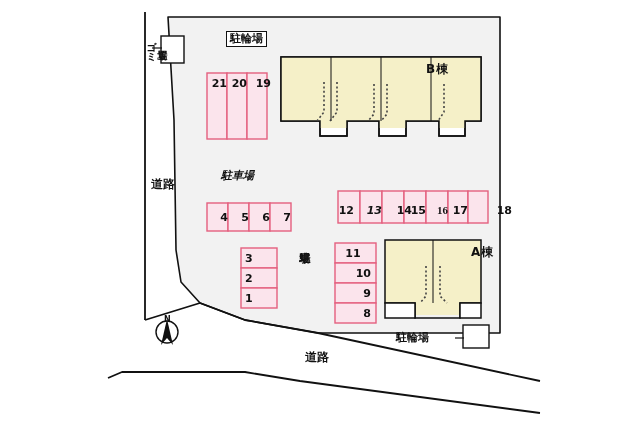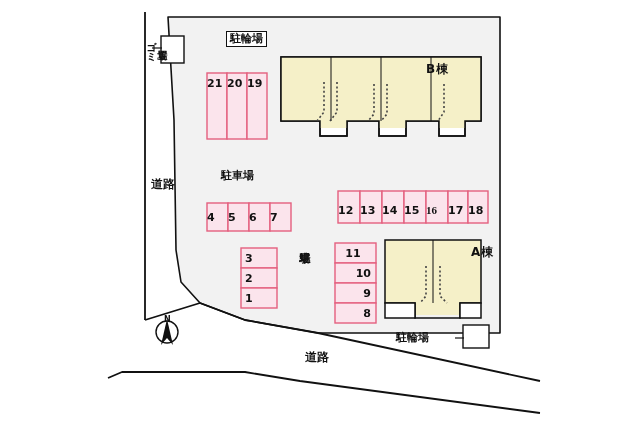--- a/index.html
+++ b/index.html
@@ -29,21 +29,21 @@
     white-space: nowrap;
     line-height: 1;
     -webkit-font-smoothing: none;
   }
   .stall-num {
     position: absolute;
     color: #111111;
     font-weight: bold;
     font-size: 11px;
     line-height: 1;
-    text-align: left;
+    text-align: right;
     white-space: nowrap;
   }
   .vert-label {
     writing-mode: vertical-rl;
     text-orientation: upright;
     letter-spacing: 0px;
   }
   .boxed {
     border: 1.5px solid #111111;
     background: #ffffff;
@@ -169,21 +169,21 @@
 
   <div class="lbl" style="left:157px; top:34px; font-size:10px;">
     <span class="vert-label" style="display:inline-block;">置場</span>
   </div>
   <div class="lbl" style="left:146px; top:34px; font-size:10px;">
     <span class="vert-label" style="display:inline-block;">ゴミ</span>
   </div>
 
   <div class="lbl boxed lot-label" style="left:226px; top:31px;">駐輪場</div>
 
-  <div class="lbl lot-label" style="left:221px; top:170px;">駐車場</div>
+  <div class="lbl lot-label" style="left:221px; top:170px;font-style:italic;">駐車場</div>
 
   <div class="lbl lot-label vert-label" style="left:299px; top:243px;">駐車場</div>
 
   <div class="lbl road-label" style="left:151px; top:178px;">道路</div>
 
   <div class="lbl road-label" style="left:305px; top:351px;">道路</div>
 
   <div class="lbl bldg-label" style="left:394px; top:63px;">B棟</div>
 
   <div class="lbl bldg-label" style="left:439px; top:246px;">A棟</div>
@@ -204,20 +204,20 @@
   <div class="stall-num" style="left:241px; top:253px; width:24px; text-align:left; padding-left:4px;">3</div>
   <div class="stall-num" style="left:241px; top:273px; width:24px; text-align:left; padding-left:4px;">2</div>
   <div class="stall-num" style="left:241px; top:293px; width:24px; text-align:left; padding-left:4px;">1</div>
 
   <div class="stall-num" style="left:335px; top:248px; width:36px; text-align:center;">11</div>
   <div class="stall-num" style="left:335px; top:268px; width:36px; text-align:right;">10</div>
   <div class="stall-num" style="left:335px; top:288px; width:36px; text-align:right;">9</div>
   <div class="stall-num" style="left:335px; top:308px; width:36px; text-align:right;">8</div>
 
   <div class="stall-num" style="left:338px; top:205px; width:16px;">12</div>
-  <div class="stall-num" style="left:360px; top:205px; width:22px;">13</div>
+  <div class="stall-num" style="left:360px; top:205px; width:22px;font-style:italic;">13</div>
   <div class="stall-num" style="left:382px; top:205px; width:30px;">14</div>
   <div class="stall-num" style="left:404px; top:205px; width:22px;">15</div>
   <div class="stall-num" style="left:426px; top:205px; width:22px;font-family:Liberation Serif, serif;">16</div>
   <div class="stall-num" style="left:448px; top:205px; width:20px;">17</div>
   <div class="stall-num" style="left:468px; top:205px; width:44px;">18</div>
 
 </div>
 
 </body></html>

